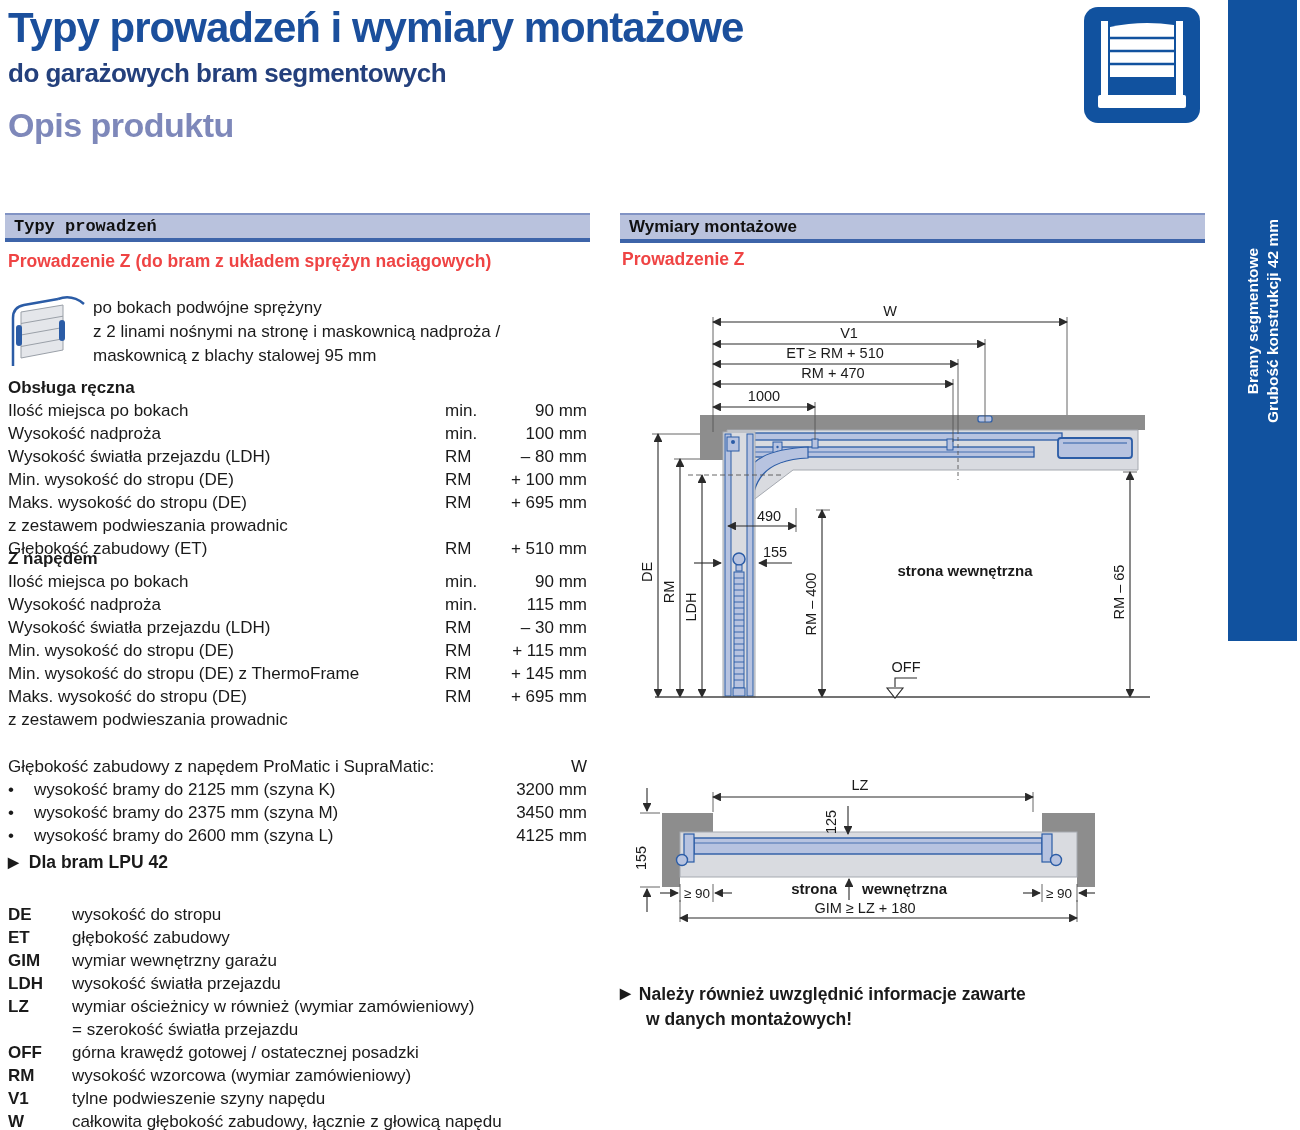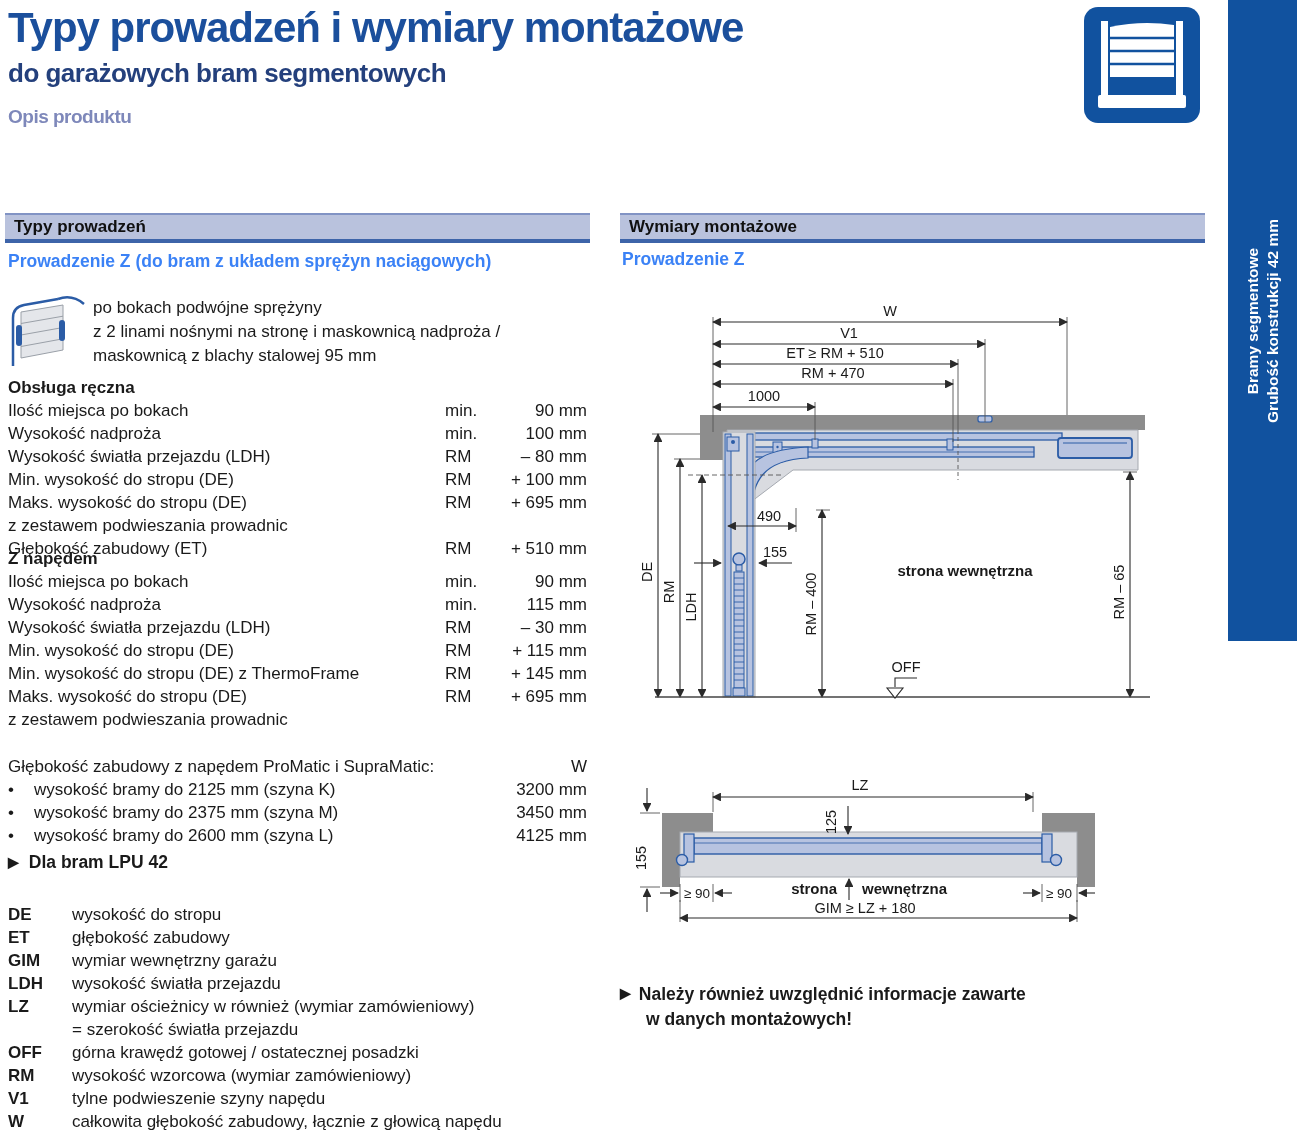--- a/index.html
+++ b/index.html
@@ -3,27 +3,27 @@
 <meta charset="utf-8">
 <style>
   html,body{margin:0;padding:0;background:#fff;}
   body{font-family:"Liberation Sans", sans-serif;color:#1a1a1a;}
   .page{position:relative;width:1300px;height:1130px;background:#fff;overflow:hidden;}
   .abs{position:absolute;}
 
   
   .h-title{font-size:42px;font-weight:bold;color:#1b4f9c;letter-spacing:-1px;line-height:1.05;}
   .h-sub{font-size:26px;font-weight:bold;color:#24407c;letter-spacing:-0.5px;}
-  .h-opis{font-size:19px;font-weight:bold;color:#7e88ba;letter-spacing:-0.5px;}
+  .h-opis{font-size:34px;font-weight:bold;color:#7e88ba;letter-spacing:-0.5px;}
 
   
   .bar{background:#b9c2dd;border-top:2px solid #8193c4;border-bottom:4px solid #3d64a9;
        font-size:17px;font-weight:bold;color:#101010;padding:2px 0 2px 9px;box-sizing:border-box;}
 
-  .subhead{font-size:17.5px;font-weight:bold;color:#3b82f6;}
+  .subhead{font-size:17.5px;font-weight:bold;color:#ef4444;}
 
   .body-txt{font-size:17px;line-height:24px;color:#1a1a1a;}
 
   
   .spec{width:579px;font-size:17px;line-height:23px;}
   .spec .t{font-weight:bold;margin-bottom:0px;}
   .srow{display:grid;grid-template-columns:437px 52px 90px;}
   .srow .ref{text-align:left;}
   .srow .val{text-align:right;}
 
@@ -74,21 +74,21 @@
     </svg>
   </div>
 
   <div class="abs side-tab" style="left:1228px;top:0;width:69px;height:641px;">
     <div class="txt">
       <div>Bramy segmentowe</div>
       <div>Grubość konstrukcji 42 mm</div>
     </div>
   </div>
 
-  <div class="abs bar" style="left:5px;top:213px;width:585px;">Typy prowadzeń</div>
+  <div class="abs bar" style="left:5px;top:213px;width:585px;font-family:Liberation Mono, monospace;">Typy prowadzeń</div>
 
   <div class="abs subhead" style="left:8px;top:251px;">Prowadzenie Z (do bram z układem sprężyn naciągowych)</div>
 
   <div class="abs" style="left:6px;top:292px;width:80px;height:80px;">
     <svg width="80" height="80" viewBox="0 0 80 80">
       <polygon points="15,20 57,13 57,58 15,66" fill="#e4e6ea" stroke="#9aa0a8" stroke-width="1"></polygon>
       <line x1="15" y1="31.5" x2="57" y2="24.2" stroke="#9aa0a8" stroke-width="1"></line>
       <line x1="15" y1="43" x2="57" y2="35.5" stroke="#9aa0a8" stroke-width="1"></line>
       <line x1="15" y1="54.5" x2="57" y2="46.8" stroke="#9aa0a8" stroke-width="1"></line>
       <path d="M7,74 V26 Q7,15 18,13 L52,7" fill="none" stroke="#2b5ca6" stroke-width="2.5"></path>

